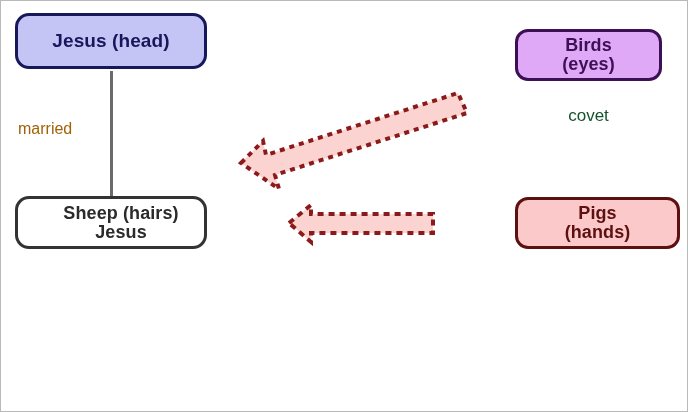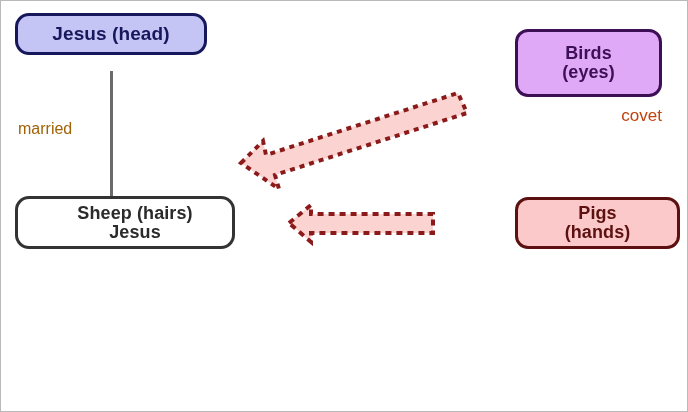--- a/index.html
+++ b/index.html
@@ -28,44 +28,44 @@
     text-align: center;
     font-weight: bold;
     line-height: 1.05;
     letter-spacing: 0.1px;
   }
   .node .line1, .node .line2 { display: block; white-space: nowrap; }
 
   
   #node-jesus {
     left: 14px;  top: 12px;
-    width: 192px; height: 42px;
+    width: 192px; height: 56px;
     background: #c5c5f5;
     border: 3px solid #17175c;
     border-radius: 14px;
     color: #17175c;
     font-size: 19px;
   }
 
   
   #node-sheep {
     left: 14px;  top: 195px;
-    width: 220px; height: 53px;
+    width: 192px; height: 53px;
     background: #ffffff;
     border: 3px solid #333333;
     border-radius: 14px;
     color: #2b2b2b;
     font-size: 18px;
     padding-left: 20px;
   }
 
   
   #node-birds {
     left: 514px; top: 28px;
-    width: 147px; height: 68px;
+    width: 147px; height: 52px;
     background: #dfa9f7;
     border: 3px solid #3d0f54;
     border-radius: 13px;
     color: #3d0f54;
     font-size: 18px;
   }
 
   
   #node-pigs {
     left: 514px; top: 196px;
@@ -90,22 +90,22 @@
     font-size: 16px;
     color: #a16207;
     white-space: nowrap;
   }
 
   
   #text-sins {
     position: absolute;
     left: 514px; top: 105px;
     width: 147px;
-    text-align: right;
-    color: #c2410c;
+    text-align: center;
+    color: #14532d;
     font-size: 17px;
     line-height: 1.18;
   }
   #text-sins span { display: block; }
 
   .arrow-svg { position: absolute; overflow: visible; }
   #arrow-diagonal { left: 226px; top: 82px; }
   #arrow-horizontal { left: 282px; top: 198px; }
 </style>
 </head>

